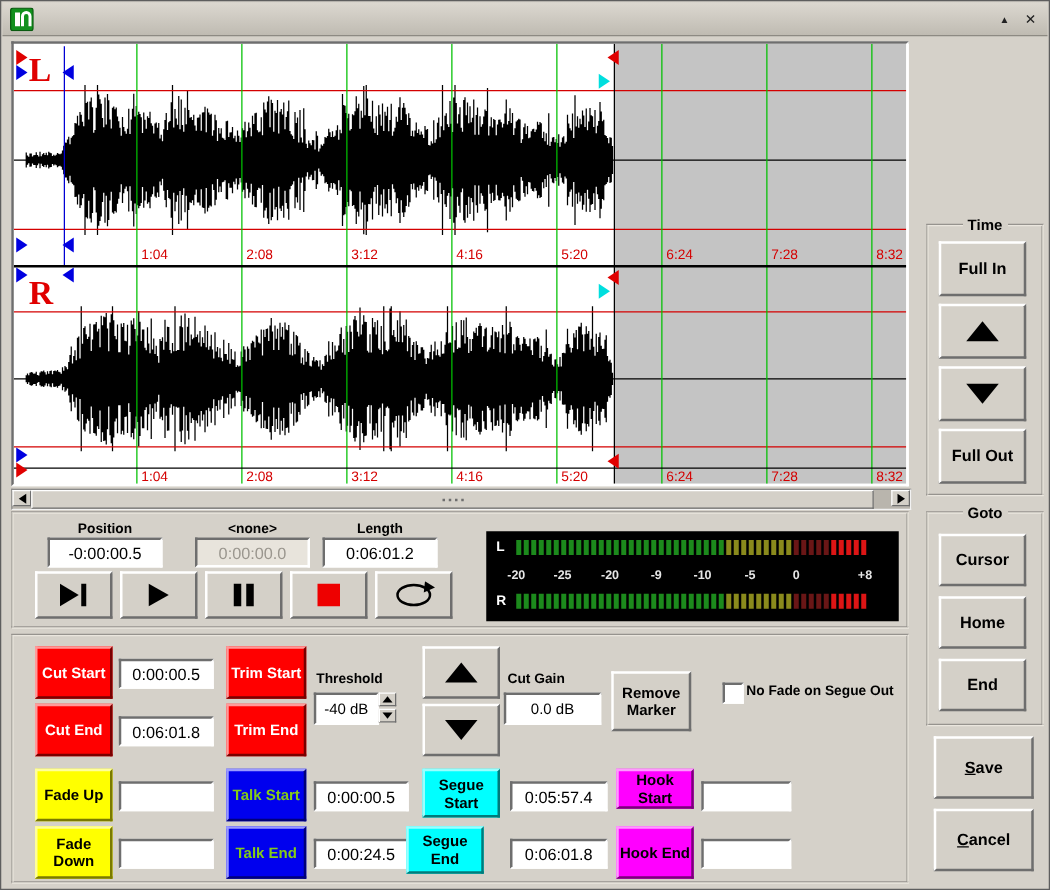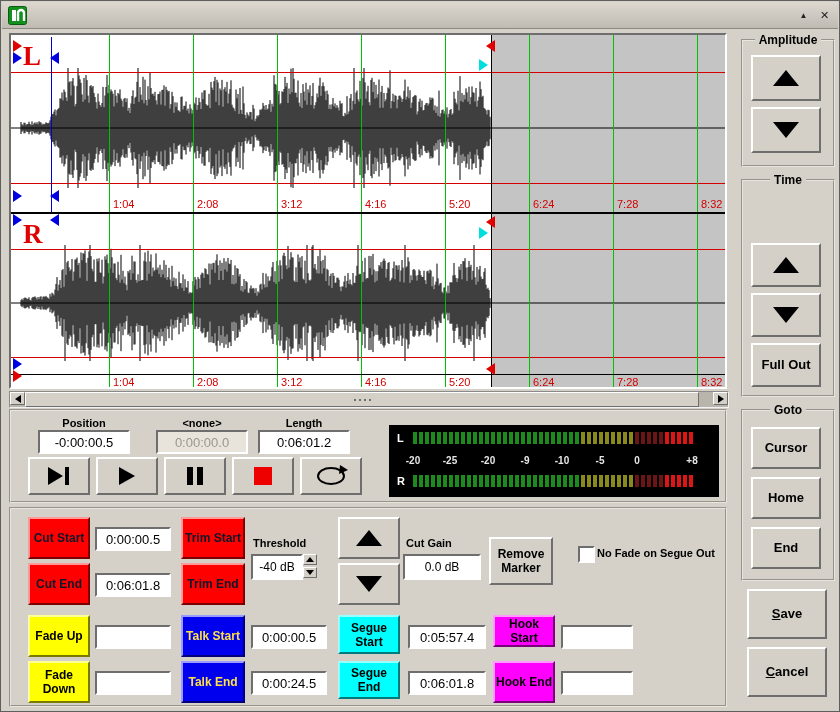--- a/index.html
+++ b/index.html
@@ -20,23 +20,23 @@
   .btn.big{font-size:13px;}
   .field{position:absolute;background:#fff;border:2px solid;border-color:#6e6e6e #ffffff #ffffff #6e6e6e;
     font-size:13px;color:#000;display:flex;align-items:center;justify-content:center;overflow:hidden;}
   .field.disabled{background:#e8e4dc;color:#9a968e;}
   fieldset.group{position:absolute;border:2px groove #eae6de;margin:0;padding:0;background:transparent;}
   fieldset.group legend{margin:0 auto;padding:0 4px;font-weight:bold;font-size:12px;color:#000;}
   .tri-up{width:0;height:0;border-left:13px solid transparent;border-right:13px solid transparent;border-bottom:16px solid #000;}
   .tri-down{width:0;height:0;border-left:13px solid transparent;border-right:13px solid transparent;border-top:16px solid #000;}
   .lbl{position:absolute;font-weight:bold;font-size:11px;color:#000;white-space:nowrap;}
   
-  .btn.red{background:#ff0000;border-color:#ff9a9a #7a0000 #7a0000 #ff9a9a;color:#0f172a;}
+  .btn.red{background:#ff0000;border-color:#ff9a9a #7a0000 #7a0000 #ff9a9a;color:#ffffff;}
   .btn.yellow{background:#ffff00;border-color:#ffff9a #7a7a00 #7a7a00 #ffff9a;color:#000;}
-  .btn.blue{background:#0000ee;border-color:#9a9aff #00007a #00007a #9a9aff;color:#fde047;}
+  .btn.blue{background:#0000ee;border-color:#9a9aff #00007a #00007a #9a9aff;color:#84cc16;}
   .btn.cyan{background:#00ffff;border-color:#9affff #007a7a #007a7a #9affff;color:#000;}
   .btn.magenta{background:#ff00ff;border-color:#ff9aff #7a007a #7a007a #ff9aff;color:#000;}
   
   .wavepanel{position:absolute;left:8px;top:32px;width:714px;height:352px;background:#fff;
     border:2px solid;border-color:#6e6e6e #ffffff #ffffff #6e6e6e;}
   .wavepanel svg{position:absolute;left:0;top:0;}
   .chan-label{position:absolute;color:#e00000;font-family:"Liberation Serif",serif;font-weight:bold;font-size:27px;line-height:27px;}
   .tlabel{position:absolute;font-size:11px;color:#d40000;white-space:nowrap;}
   
   .scrollbar{position:absolute;left:8px;top:390px;width:718px;height:15px;background:#b9b5ad;
@@ -354,37 +354,33 @@
     <button class="btn yellow" style="left:17px;top:152px;width:62px;height:42px;">Fade Down</button>
     <div class="field" style="left:84px;top:162px;width:72px;height:20px;"></div>
 
     <button class="btn blue" style="left:170px;top:106px;width:64px;height:42px;">Talk Start</button>
     <div class="field" style="left:240px;top:116px;width:72px;height:20px;">0:00:00.5</div>
     <button class="btn blue" style="left:170px;top:152px;width:64px;height:42px;">Talk End</button>
     <div class="field" style="left:240px;top:162px;width:72px;height:20px;">0:00:24.5</div>
 
     <button class="btn cyan" style="left:327px;top:106px;width:62px;height:39px;">Segue Start</button>
     <div class="field" style="left:397px;top:116px;width:74px;height:20px;">0:05:57.4</div>
-    <button class="btn cyan" style="left:327px;top:152px;width:62px;height:38px;">Segue End</button>
+    <button class="btn cyan" style="left:314px;top:152px;width:62px;height:38px;">Segue End</button>
     <div class="field" style="left:397px;top:162px;width:74px;height:20px;">0:06:01.8</div>
 
     <button class="btn magenta" style="left:482px;top:106px;width:62px;height:32px;">Hook Start</button>
     <div class="field" style="left:550px;top:116px;width:68px;height:20px;"></div>
     <button class="btn magenta" style="left:482px;top:152px;width:62px;height:42px;">Hook End</button>
     <div class="field" style="left:550px;top:162px;width:68px;height:20px;"></div>
   </div>
 
-  <fieldset class="group" style="left:740px;top:32px;width:90px;height:130px;">
-    <legend>Amplitude</legend>
-    <button class="btn" style="left:8px;top:8px;width:70px;height:46px;"><span class="tri-up"></span></button>
-    <button class="btn" style="left:8px;top:60px;width:70px;height:46px;"><span class="tri-down"></span></button>
-  </fieldset>
 
   <fieldset class="group" style="left:740px;top:172px;width:90px;height:220px;">
     <legend>Time</legend>
+    <button class="btn big" style="left:8px;top:6px;width:70px;height:44px;">Full In</button>
     <button class="btn" style="left:8px;top:56px;width:70px;height:44px;"><span class="tri-up"></span></button>
     <button class="btn" style="left:8px;top:106px;width:70px;height:44px;"><span class="tri-down"></span></button>
     <button class="btn big" style="left:8px;top:156px;width:70px;height:44px;">Full Out</button>
   </fieldset>
 
   <fieldset class="group" style="left:740px;top:402px;width:90px;height:174px;">
     <legend>Goto</legend>
     <button class="btn big" style="left:8px;top:60px;width:70px;height:42px;">Home</button>
     <button class="btn big" style="left:8px;top:10px;width:70px;height:42px;">Cursor</button>
     <button class="btn big" style="left:8px;top:110px;width:70px;height:42px;">End</button>

